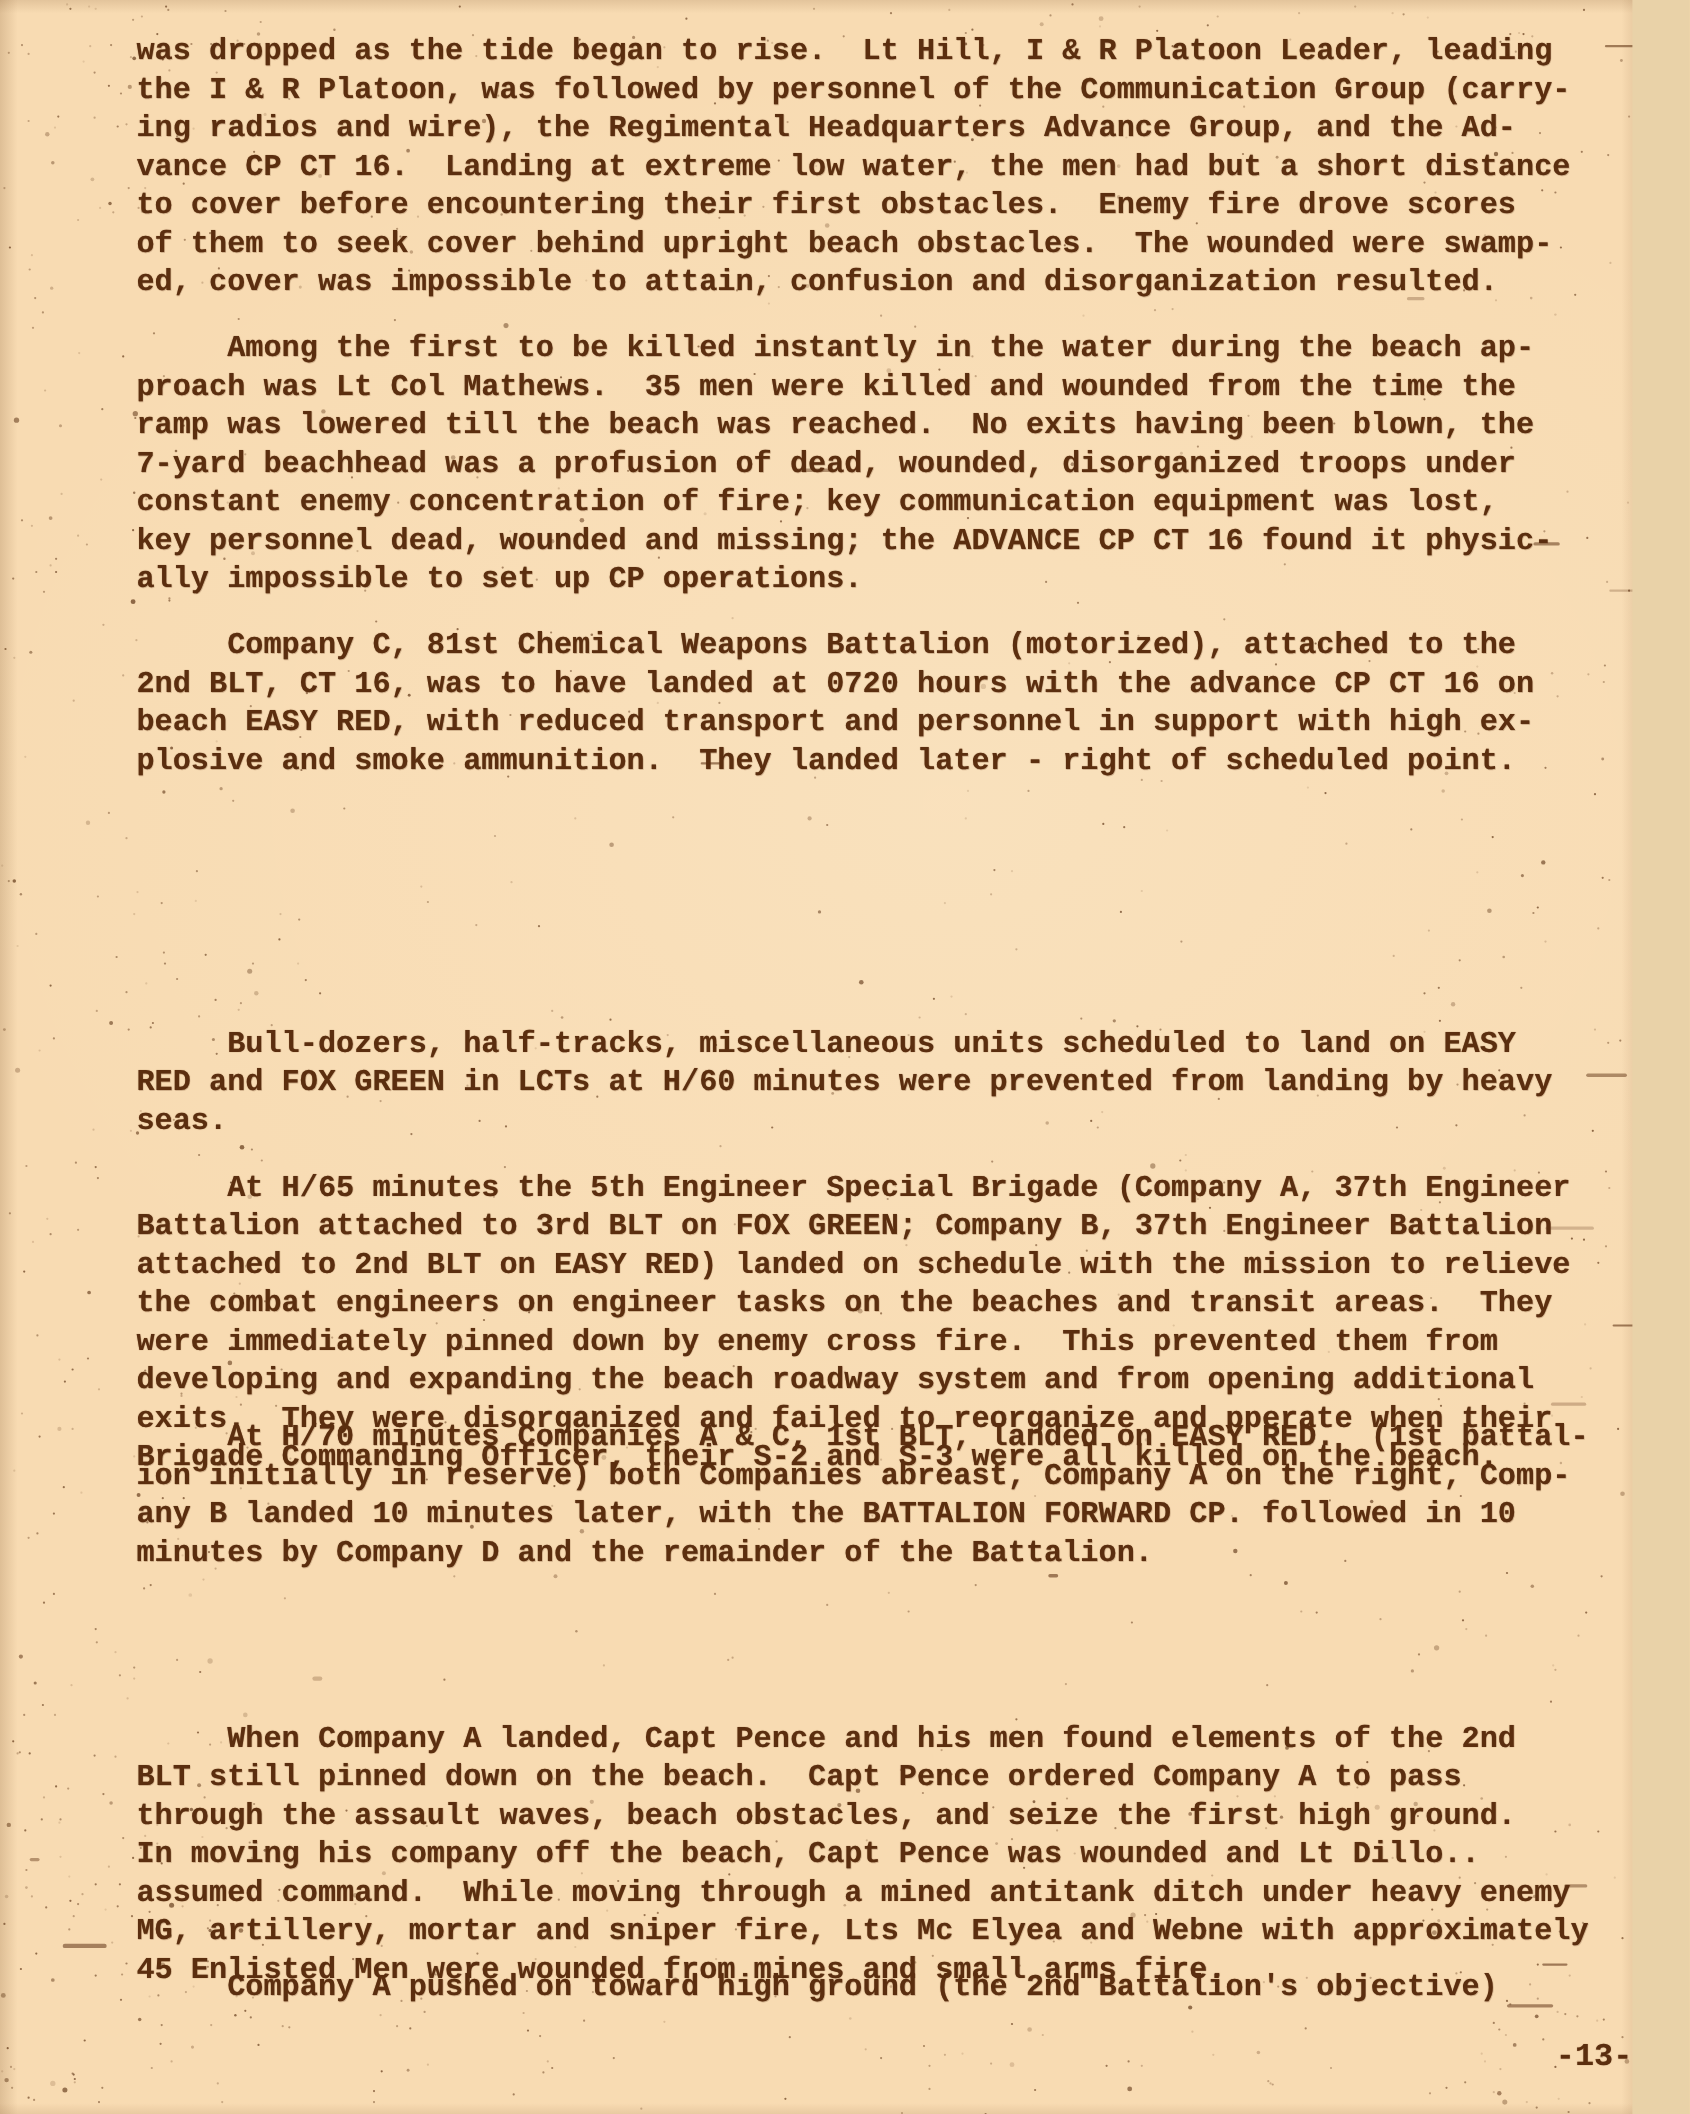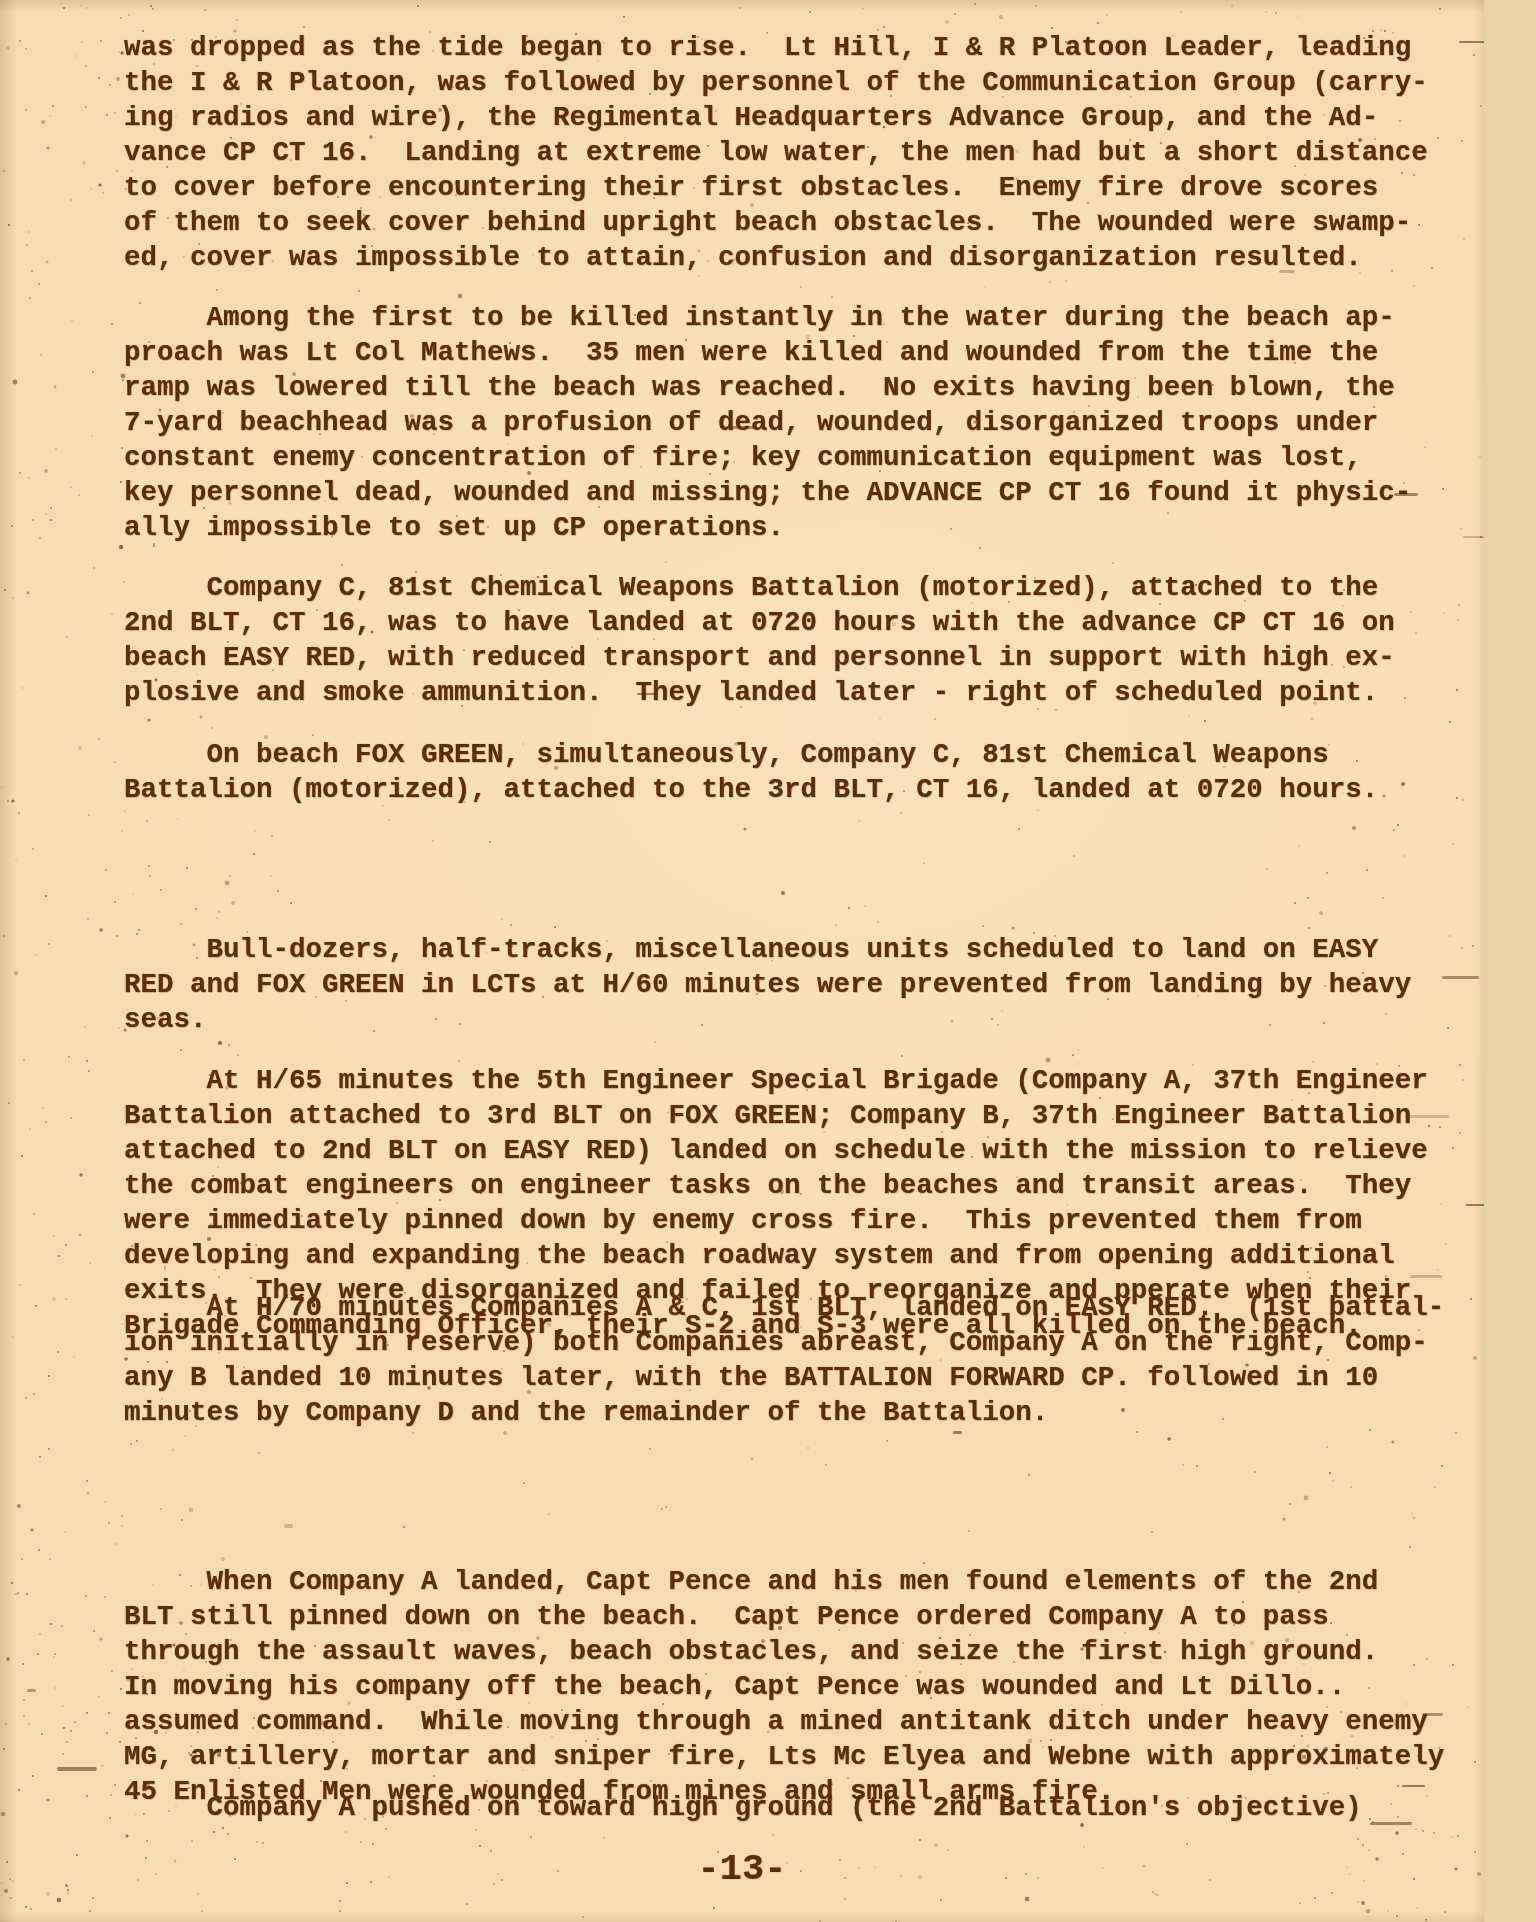--- a/index.html
+++ b/index.html
@@ -24,22 +24,22 @@
     font-size:27.5px;
     line-height:35px;
     font-weight:700;
     color:#5b2e0f;
     text-shadow:0 0 1px rgba(91,46,15,0.55), 0.6px 0.6px 0 rgba(91,46,15,0.18);
   }
   .page-num{
     position:absolute;
     top:1852px;left:0;width:100%;
     margin:0;
-    text-align:center;
-    font-size:37px;line-height:35px;font-weight:700;
+    text-align:right;
+    font-size:29px;line-height:35px;font-weight:700;
     color:#5b2e0f;
     text-shadow:0 0 1px rgba(91,46,15,0.55);
   }
   #speckles{
     position:absolute;top:0;left:0;width:2px;height:2px;
     border-radius:50%;background:transparent;pointer-events:none;
   }
   .smudge{
     position:absolute;background:#5b2e0f;border-radius:2px;pointer-events:none;
   }
@@ -83,22 +83,20 @@
 proach was Lt Col Mathews.  35 men were killed and wounded from the time the
 ramp was lowered till the beach was reached.  No exits having been blown, the
 7-yard beachhead was a profusion of dead, wounded, disorganized troops under
 constant enemy concentration of fire; key communication equipment was lost,
 key personnel dead, wounded and missing; the ADVANCE CP CT 16 found it physic-
 ally impossible to set up CP operations.</p>
   <p class="para" style="top:570px">     Company C, 81st Chemical Weapons Battalion (motorized), attached to the
 2nd BLT, CT 16, was to have landed at 0720 hours with the advance CP CT 16 on
 beach EASY RED, with reduced transport and personnel in support with high ex-
 plosive and smoke ammunition.  They landed later - right of scheduled point.</p>
-  <p class="para" style="top:737px">     On beach FOX GREEN, simultaneously, Company C, 81st Chemical Weapons
-Battalion (motorized), attached to the 3rd BLT, CT 16, landed at 0720 hours.</p>
   <p class="para" style="top:932px">     Bull-dozers, half-tracks, miscellaneous units scheduled to land on EASY
 RED and FOX GREEN in LCTs at H/60 minutes were prevented from landing by heavy
 seas.</p>
   <p class="para" style="top:1063px">     At H/65 minutes the 5th Engineer Special Brigade (Company A, 37th Engineer
 Battalion attached to 3rd BLT on FOX GREEN; Company B, 37th Engineer Battalion
 attached to 2nd BLT on EASY RED) landed on schedule with the mission to relieve
 the combat engineers on engineer tasks on the beaches and transit areas.  They
 were immediately pinned down by enemy cross fire.  This prevented them from
 developing and expanding the beach roadway system and from opening additional
 exits.  They were disorganized and failed to reorganize and pperate when their

